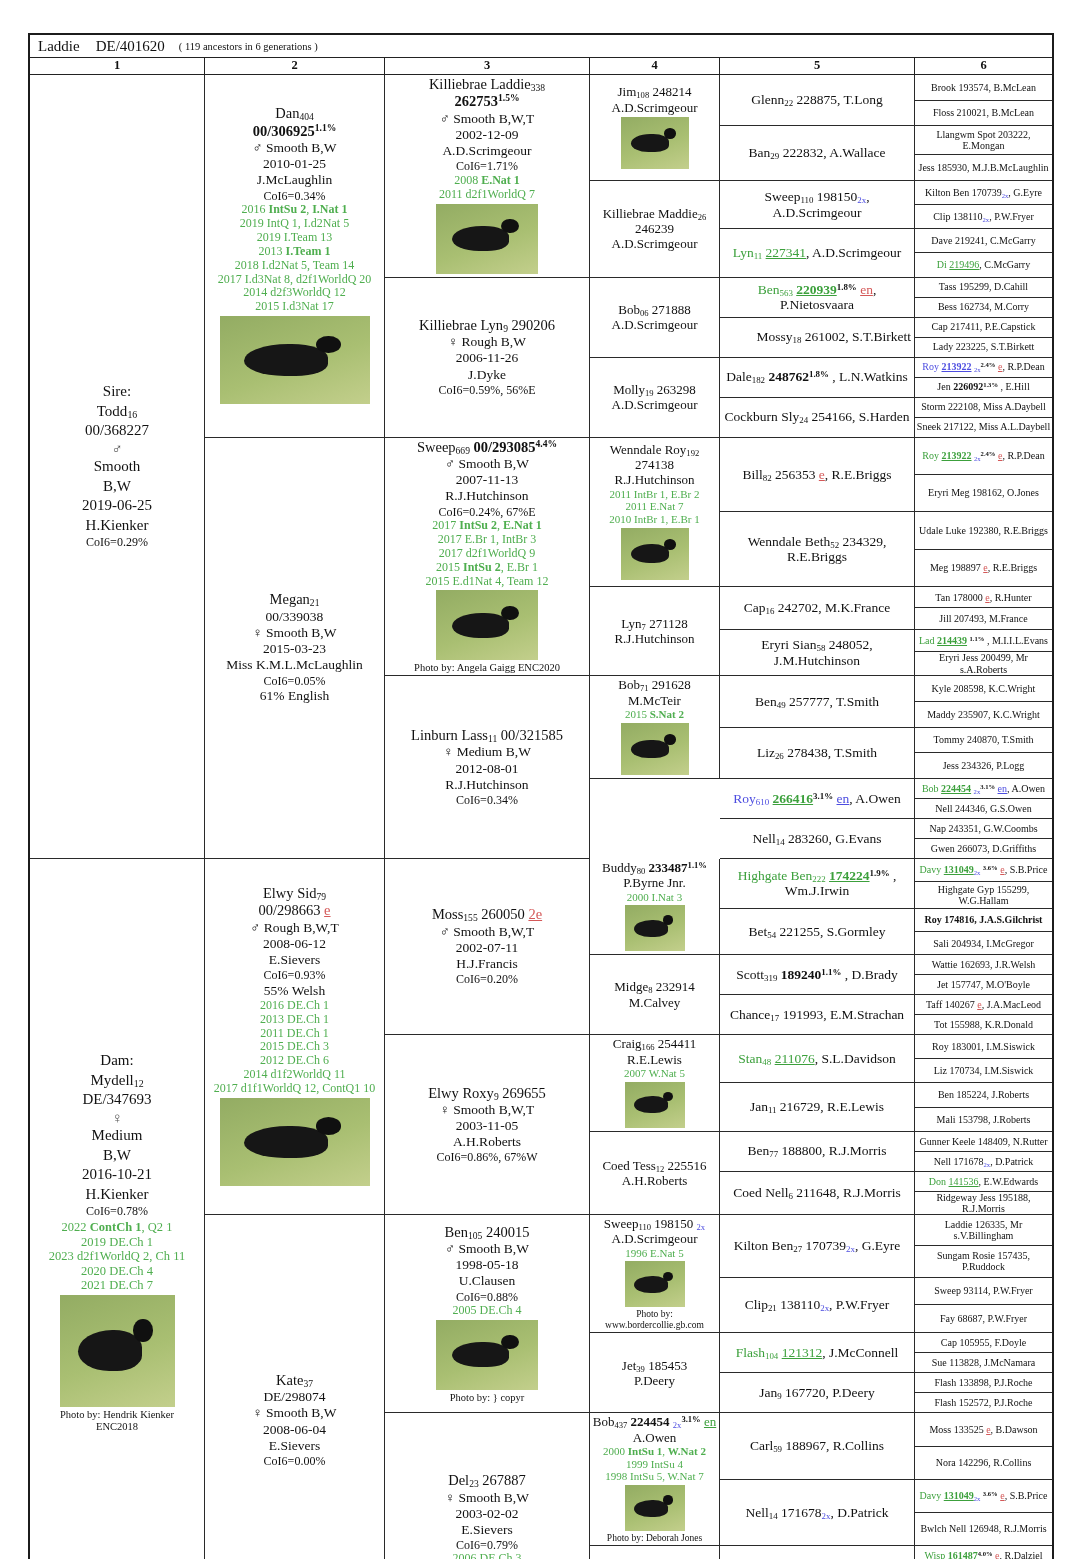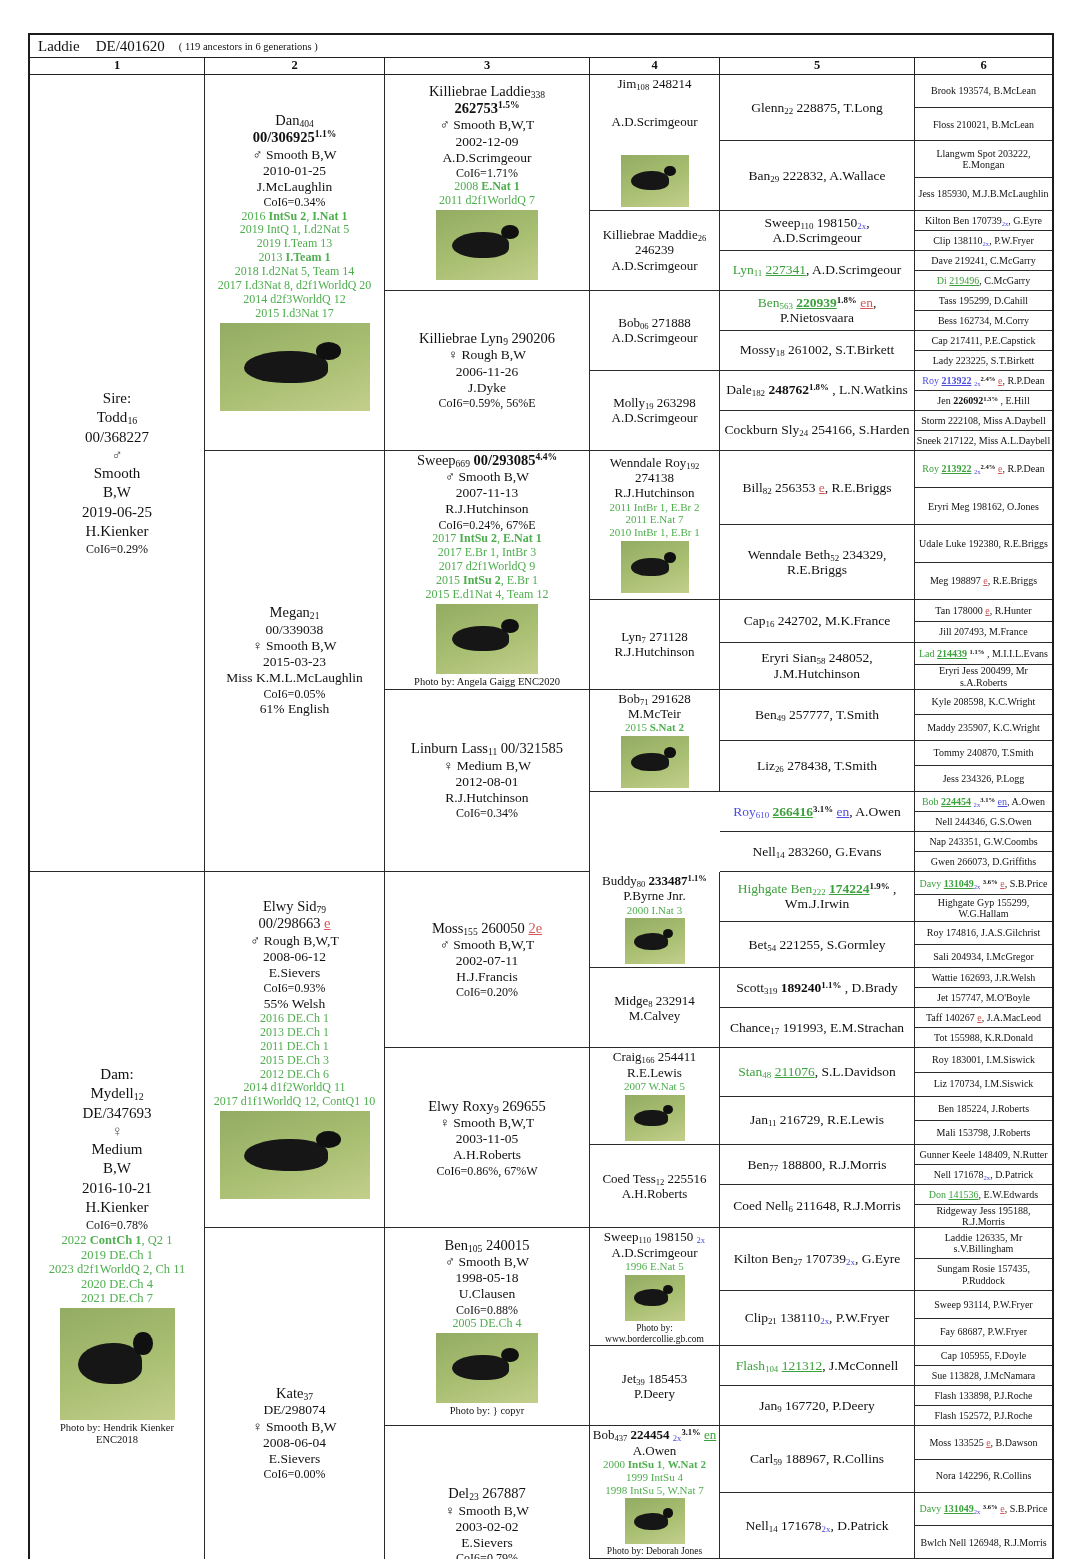--- a/index.html
+++ b/index.html
@@ -224,21 +224,21 @@
           <div class="line caption">Photo by: } copyr</div>
         </div>
         <div class="cell g3" style="grid-area: 57 / 3 / span 8;">
           <div class="line name">Del<sub>23</sub> 267887</div>
           <div class="line">♀ Smooth B,W</div>
           <div class="line">2003-02-02</div>
           <div class="line">E.Sievers</div>
           <div class="line small">CoI6=0.79%</div>
           <div class="line award">2006 DE.Ch 3</div>
         </div>
-        <div class="cell g4" style="grid-area: 1 / 4 / span 4; gap: 23px;">
+        <div class="cell g4" style="grid-area: 1 / 4 / span 4;">
           <div class="line">Jim<sub>108</sub> 248214</div>
           <div class="line">A.D.Scrimgeour</div>
           <div class="photo p-sm"></div>
         </div>
         <div class="cell g4" style="grid-area: 5 / 4 / span 4;">
           <div class="line">Killiebrae Maddie<sub>26</sub></div>
           <div class="line">246239</div>
           <div class="line">A.D.Scrimgeour</div>
         </div>
         <div class="cell g4" style="grid-area: 9 / 4 / span 4;">
@@ -316,21 +316,21 @@
         </div>
         <div class="cell g5" style="grid-area: 5 / 5 / span 2;">
           <div class="line">Sweep<sub>110</sub> 198150<span class="f-b"><sub>2x</sub></span>, A.D.Scrimgeour</div>
         </div>
         <div class="cell g5" style="grid-area: 7 / 5 / span 2;">
           <div class="line"><span class="f-g">Lyn<sub>11</sub> <span class="f-u">227341</span></span>, A.D.Scrimgeour</div>
         </div>
         <div class="cell g5" style="grid-area: 9 / 5 / span 2;">
           <div class="line"><span class="f-g">Ben<sub>563</sub> <span class="f-u"><span class="f-bd">220939</span></span></span><sup>1.8%</sup> <span class="f-r"><span class="f-u">en</span></span>, P.Nietosvaara</div>
         </div>
-        <div class="cell g5" style="grid-area: 11 / 5 / span 2;">
+        <div class="cell g5" style="grid-area: 11 / 5 / span 2; text-align: right;">
           <div class="line">Mossy<sub>18</sub> 261002, S.T.Birkett</div>
         </div>
         <div class="cell g5" style="grid-area: 13 / 5 / span 2;">
           <div class="line">Dale<sub>182</sub> <span class="f-bd">248762</span><sup>1.8%</sup> , L.N.Watkins</div>
         </div>
         <div class="cell g5" style="grid-area: 15 / 5 / span 2;">
           <div class="line">Cockburn Sly<sub>24</sub> 254166, S.Harden</div>
         </div>
         <div class="cell g5" style="grid-area: 17 / 5 / span 2;">
           <div class="line">Bill<sub>82</sub> 256353 <span class="f-r"><span class="f-u">e</span></span>, R.E.Briggs</div>
@@ -496,21 +496,21 @@
         </div>
         <div class="cell g6" style="grid-area: 32 / 6 / span 1; border-right: none;">
           <div class="line">Gwen 266073, D.Griffiths</div>
         </div>
         <div class="cell g6" style="grid-area: 33 / 6 / span 1; border-right: none;">
           <div class="line"><span class="f-g">Davy <span class="f-u"><span class="f-bd">131049</span></span></span><span class="f-b"><sub>2x</sub></span> <sup>3.6%</sup> <span class="f-r"><span class="f-u">e</span></span>, S.B.Price</div>
         </div>
         <div class="cell g6" style="grid-area: 34 / 6 / span 1; border-right: none;">
           <div class="line">Highgate Gyp 155299, W.G.Hallam</div>
         </div>
-        <div class="cell g6" style="grid-area: 35 / 6 / span 1; border-right: none;">
+        <div class="cell g6" style="grid-area: 35 / 6 / span 1; border-right: none; font-weight: bold;">
           <div class="line">Roy 174816, J.A.S.Gilchrist</div>
         </div>
         <div class="cell g6" style="grid-area: 36 / 6 / span 1; border-right: none;">
           <div class="line">Sali 204934, I.McGregor</div>
         </div>
         <div class="cell g6" style="grid-area: 37 / 6 / span 1; border-right: none;">
           <div class="line">Wattie 162693, J.R.Welsh</div>
         </div>
         <div class="cell g6" style="grid-area: 38 / 6 / span 1; border-right: none;">
           <div class="line">Jet 157747, M.O'Boyle</div>

